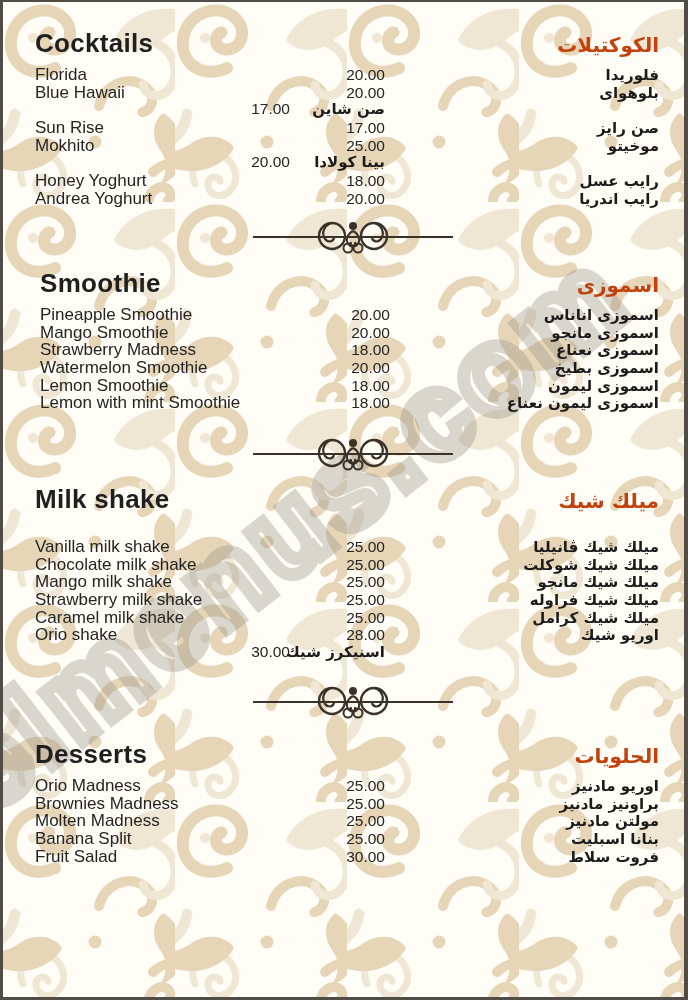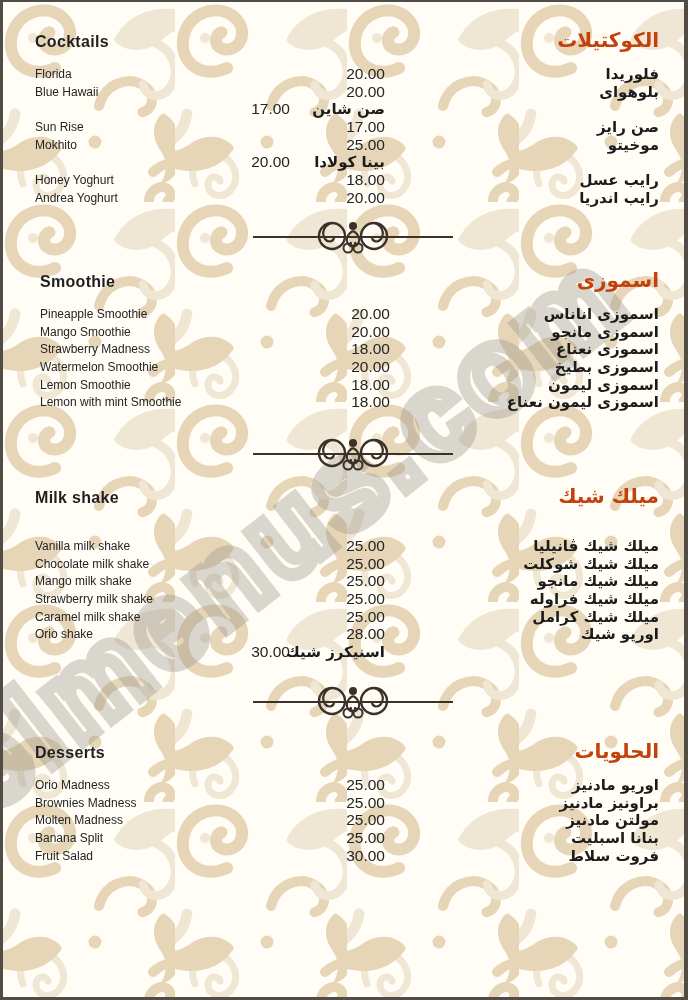--- a/index.html
+++ b/index.html
@@ -16,29 +16,29 @@
   .bg-svg, .wm-svg { position:absolute; left:0; top:0; width:688px; height:1000px; }
   .wm-svg { pointer-events:none; }
 
   .menu-section { position:absolute; left:0; right:0; padding:0 25px 0 32px; }
   .sec-0 { top:26px; }
   .sec-1 { top:266px;padding-left:37px; }
   .sec-2 { top:482px; }
   .sec-3 { top:737px; }
 
   .sec-header { display:flex; justify-content:space-between; align-items:baseline; height:26px; }
-  .title-en { margin:0; font-size:16px; font-weight:bold; color:#1f1f1f; letter-spacing:0.3px; }
+  .title-en { margin:0; font-size:26px; font-weight:bold; color:#1f1f1f; letter-spacing:0.3px; }
   .title-ar { margin:0; font-size:20px; font-weight:bold; color:#c2410c;
               font-family:"DejaVu Sans", sans-serif; direction:rtl; }
 
   .rows { margin-top:11px; }
   .sec-2 .rows { margin-top:27px; }
 
   .row { display:grid; grid-template-columns:255px 95px 1fr; height:17.7px; align-items:center; }
-  .name  { font-size:12px; color:#242424; white-space:nowrap; }
+  .name  { font-size:17px; color:#242424; white-space:nowrap; }
   .price { font-size:15.5px; color:#242424; text-align:right; }
   .arname{ font-size:15px; font-weight:bold; color:#1b1b1b; text-align:right; direction:rtl;
            font-family:"DejaVu Sans", sans-serif; white-space:nowrap; }
 
   .divider { position:absolute; left:250px; width:200px; height:46px; }
   .div-0 { top:212px; }
   .div-1 { top:429px; }
   .div-2 { top:677px; }
 </style>
 </head>

